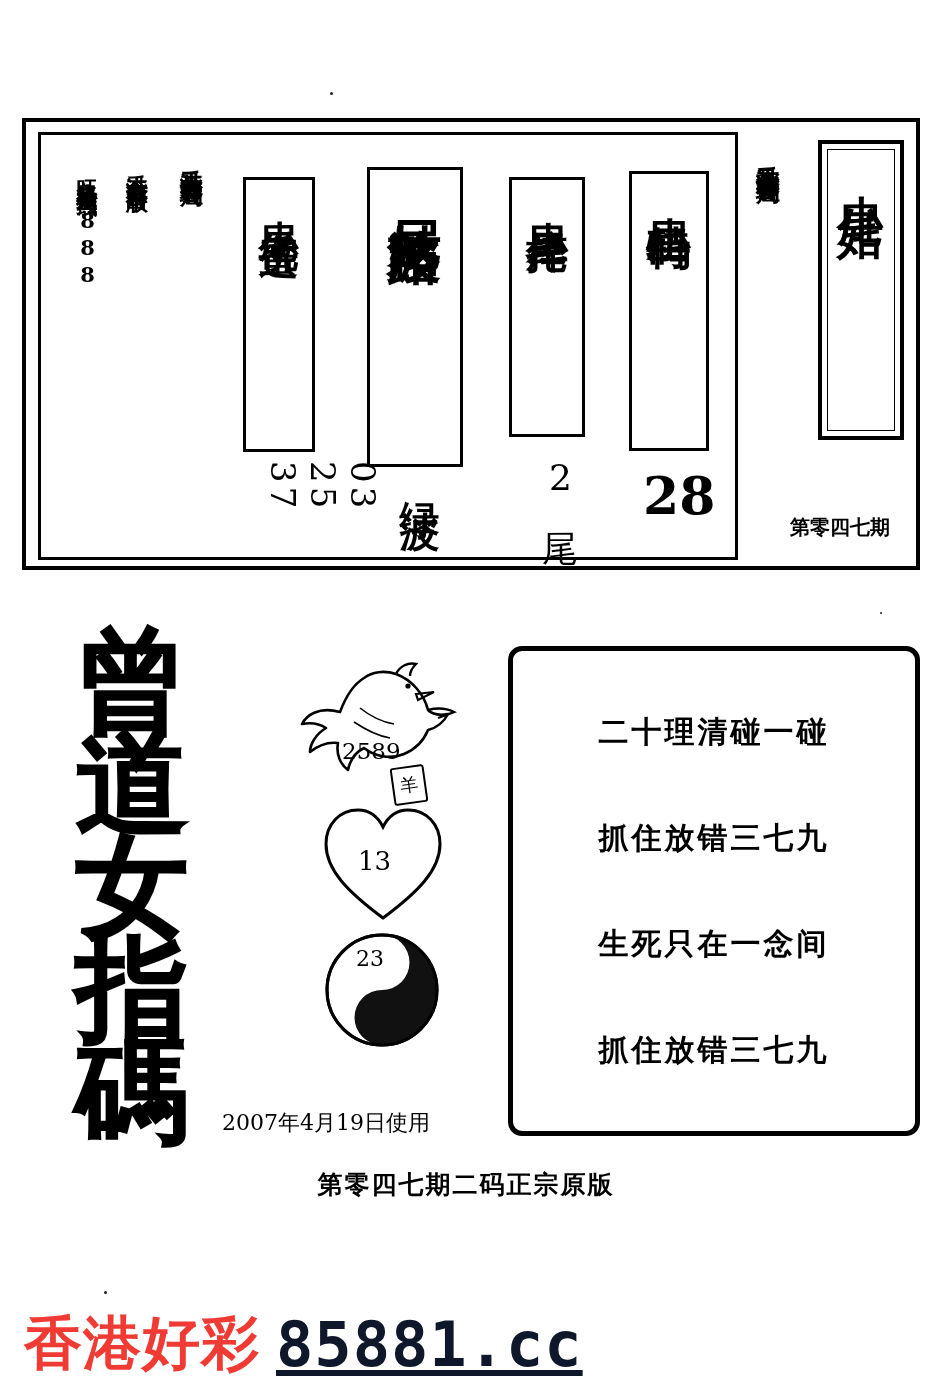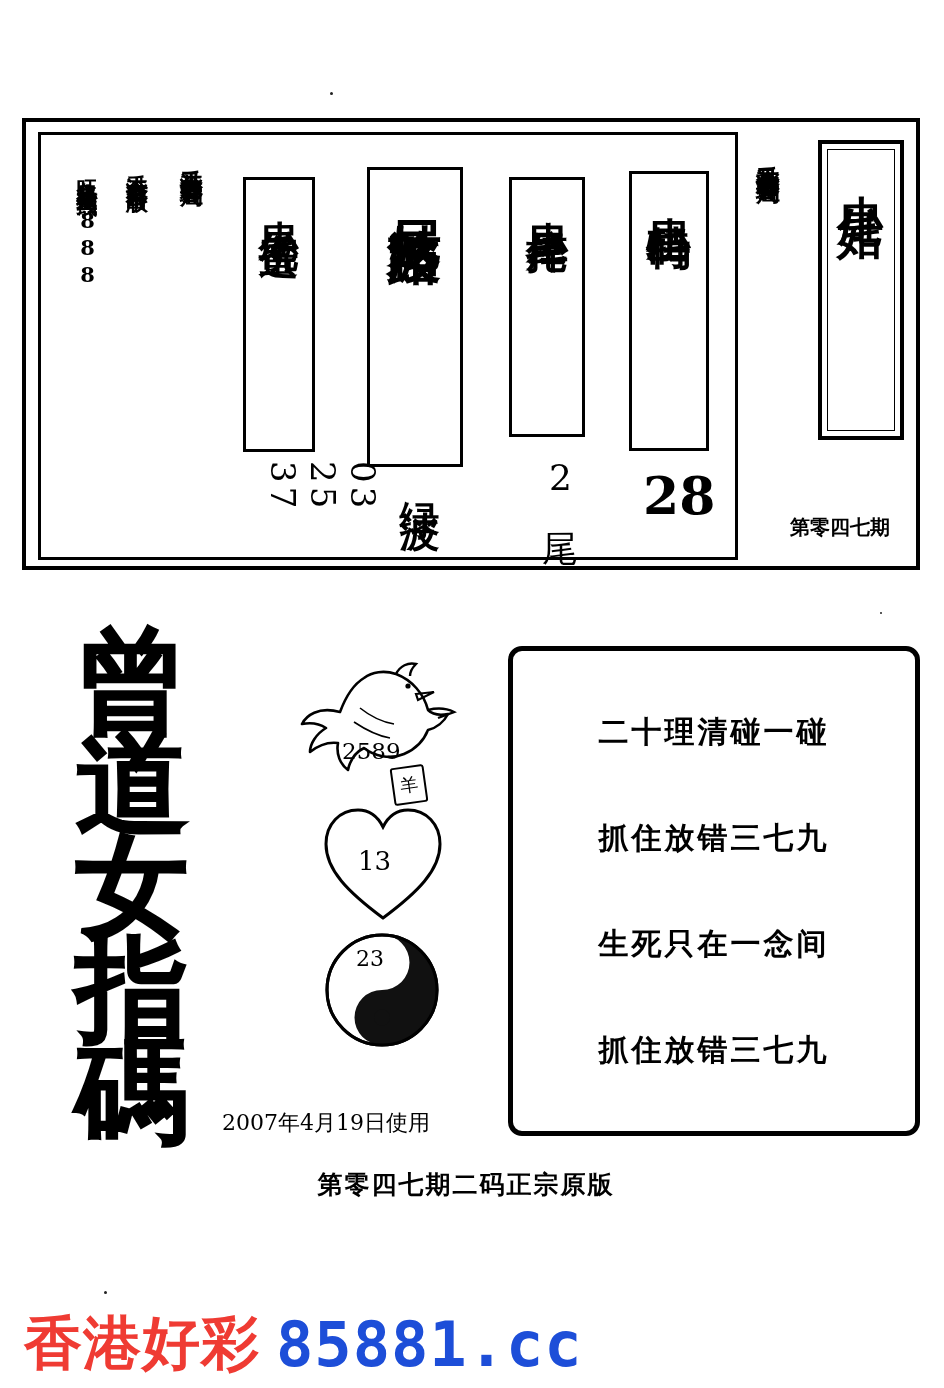--- a/index.html
+++ b/index.html
@@ -423,18 +423,18 @@
   <div class="poem-line">二十理清碰一碰</div>
   <div class="poem-line">抓住放错三七九</div>
   <div class="poem-line">生死只在一念间</div>
   <div class="poem-line">抓住放错三七九</div>
 </div>
 
 <div class="sub-caption">第零四七期二码正宗原版</div>
 
 <div class="bottom-bar">
   <div class="bw-cn" style="color: rgb(239, 59, 51);">香港好彩</div>
-  <div class="bw-url" style="color: #1d4ed8;">85881.cc</div>
+  <div class="bw-url" style="color: #0f172a; text-decoration: underline;">85881.cc</div>
 </div>
 
 <div class="speck" style="left:330px;top:92px;width:3px;height:3px;"></div>
 <div class="speck" style="left:104px;top:1291px;width:3px;height:3px;"></div>
 <div class="speck" style="left:880px;top:612px;width:2px;height:2px;"></div>
 
 </body></html>

